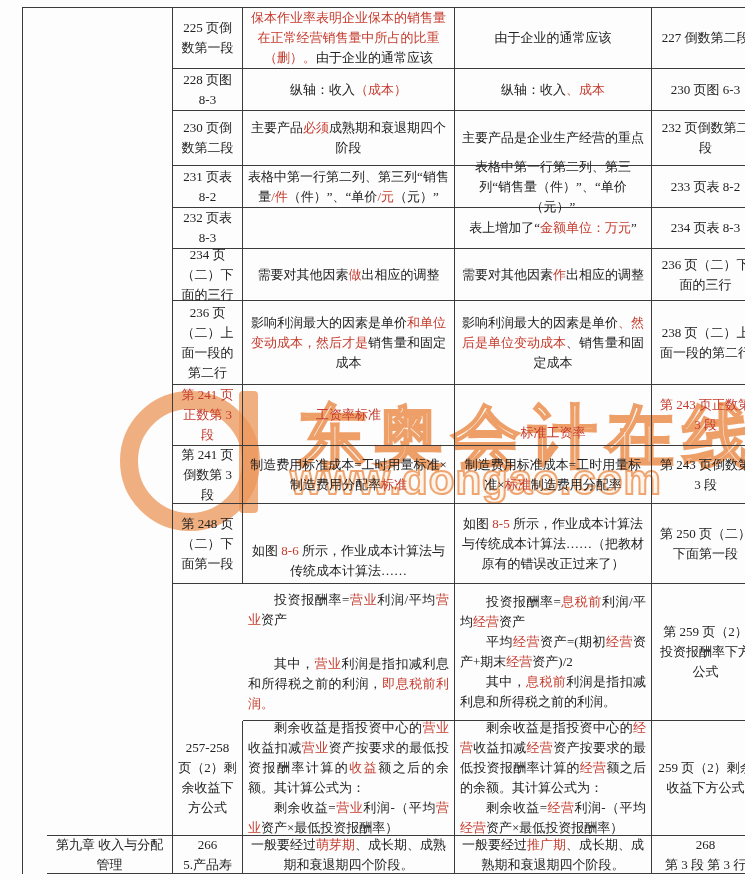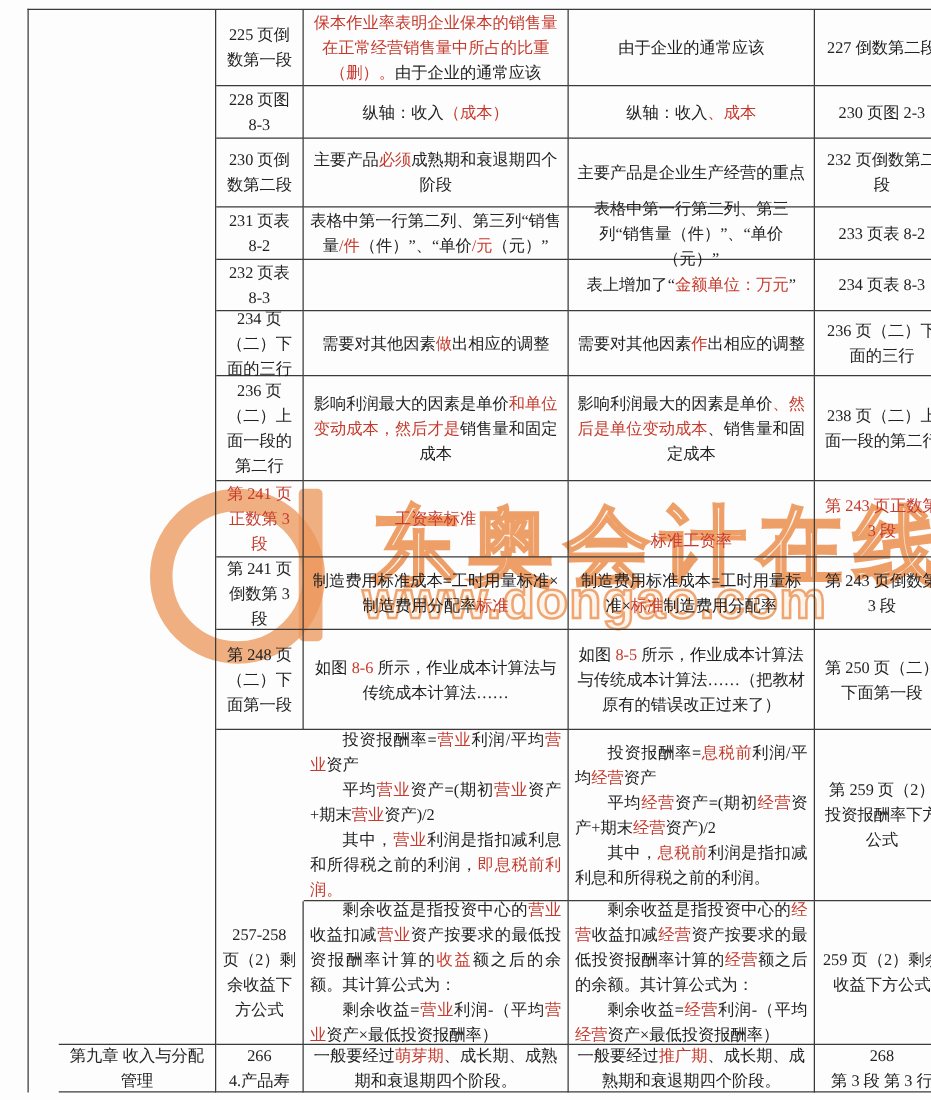--- a/index.html
+++ b/index.html
@@ -74,21 +74,21 @@
       <div class="cell" style="grid-area: 2 / 2;">
         <div class="p"><span>228 页图 8-3</span></div>
       </div>
       <div class="cell" style="grid-area: 2 / 3;">
         <div class="p"><span>纵轴：收入</span><span class="red">（成本）</span></div>
       </div>
       <div class="cell" style="grid-area: 2 / 4;">
         <div class="p"><span>纵轴：收入</span><span class="red">、成本</span></div>
       </div>
       <div class="cell" style="grid-area: 2 / 5;">
-        <div class="p"><span>230 页图 2-3</span></div>
+        <div class="p"><span>230 页图 6-3</span></div>
       </div>
       <div class="cell" style="grid-area: 3 / 2;">
         <div class="p"><span>230 页倒数第二段</span></div>
       </div>
       <div class="cell" style="grid-area: 3 / 3;">
         <div class="p"><span>主要产品</span><span class="red">必须</span><span>成熟期和衰退期四个阶段</span></div>
       </div>
       <div class="cell" style="grid-area: 3 / 4;">
         <div class="p"><span>主要产品是企业生产经营的重点</span></div>
       </div>
@@ -161,32 +161,31 @@
       </div>
       <div class="cell" style="grid-area: 9 / 4;">
         <div class="p"><span>制造费用标准成本=工时用量标准×</span><span class="red">标准</span><span>制造费用分配率</span></div>
       </div>
       <div class="cell" style="grid-area: 9 / 5;">
         <div class="p"><span>第 243 页倒数第 3 段</span></div>
       </div>
       <div class="cell" style="grid-area: 10 / 2;">
         <div class="p"><span>第 248 页（二）下面第一段</span></div>
       </div>
-      <div class="cell" style="grid-area: 10 / 3;">
+      <div class="cell" style="grid-area: 10 / 3; justify-content: flex-end;">
         <div class="p"><span>如图 </span><span class="red">8-6</span><span> 所示，作业成本计算法与传统成本计算法……</span></div>
       </div>
       <div class="cell" style="grid-area: 10 / 4;">
         <div class="p"><span>如图 </span><span class="red">8-5</span><span> 所示，作业成本计算法与传统成本计算法……（把教材原有的错误改正过来了）</span></div>
       </div>
       <div class="cell" style="grid-area: 10 / 5;">
         <div class="p"><span>第 250 页（二）下面第一段</span></div>
       </div>
-      <div class="cell paras" style="grid-area: 11 / 3;">
+      <div class="cell paras" style="grid-area: 11 / 3; gap: 24px;">
         <div class="p"><span>投资报酬率=</span><span class="red">营业</span><span>利润/平均</span><span class="red">营业</span><span>资产</span></div>
-        <div class="p"><span>平均</span><span class="red">营业</span><span>资产=(期初</span><span class="red">营业</span><span>资产+期末</span><span class="red">营业</span><span>资产)/2</span></div>
         <div class="p"><span>其中，</span><span class="red">营业</span><span>利润是指扣减利息和所得税之前的利润，</span><span class="red">即息税前利润。</span></div>
       </div>
       <div class="cell paras" style="grid-area: 11 / 4;">
         <div class="p"><span>投资报酬率=</span><span class="red">息税前</span><span>利润/平均</span><span class="red">经营</span><span>资产</span></div>
         <div class="p"><span>平均</span><span class="red">经营</span><span>资产=(期初</span><span class="red">经营</span><span>资产+期末</span><span class="red">经营</span><span>资产)/2</span></div>
         <div class="p"><span>其中，</span><span class="red">息税前</span><span>利润是指扣减利息和所得税之前的利润。</span></div>
       </div>
       <div class="cell" style="grid-area: 11 / 5;">
         <div class="p"><span>第 259 页（2）投资报酬率下方公式</span></div>
       </div>
@@ -202,21 +201,21 @@
         <div class="p"><span>剩余收益=</span><span class="red">经营</span><span>利润-（平均</span><span class="red">经营</span><span>资产×最低投资报酬率）</span></div>
       </div>
       <div class="cell" style="grid-area: 12 / 5;">
         <div class="p"><span>259 页（2）剩余收益下方公式</span></div>
       </div>
       <div class="cell" style="grid-area: 13 / 1;">
         <div class="p"><span>第九章 收入与分配管理</span></div>
       </div>
       <div class="cell" style="grid-area: 13 / 2; font-family: Liberation Serif, serif;">
         <div class="p"><span>266</span></div>
-        <div class="p"><span>4.产品寿</span></div>
+        <div class="p"><span>5.产品寿</span></div>
       </div>
       <div class="cell" style="grid-area: 13 / 3;">
         <div class="p"><span>一般要经过</span><span class="red">萌芽期</span><span>、成长期、成熟期和衰退期四个阶段。</span></div>
       </div>
       <div class="cell" style="grid-area: 13 / 4;">
         <div class="p"><span>一般要经过</span><span class="red">推广期</span><span>、成长期、成熟期和衰退期四个阶段。</span></div>
       </div>
       <div class="cell" style="grid-area: 13 / 5;">
         <div class="p"><span>268</span></div>
         <div class="p"><span>第 3 段 第 3 行</span></div>

